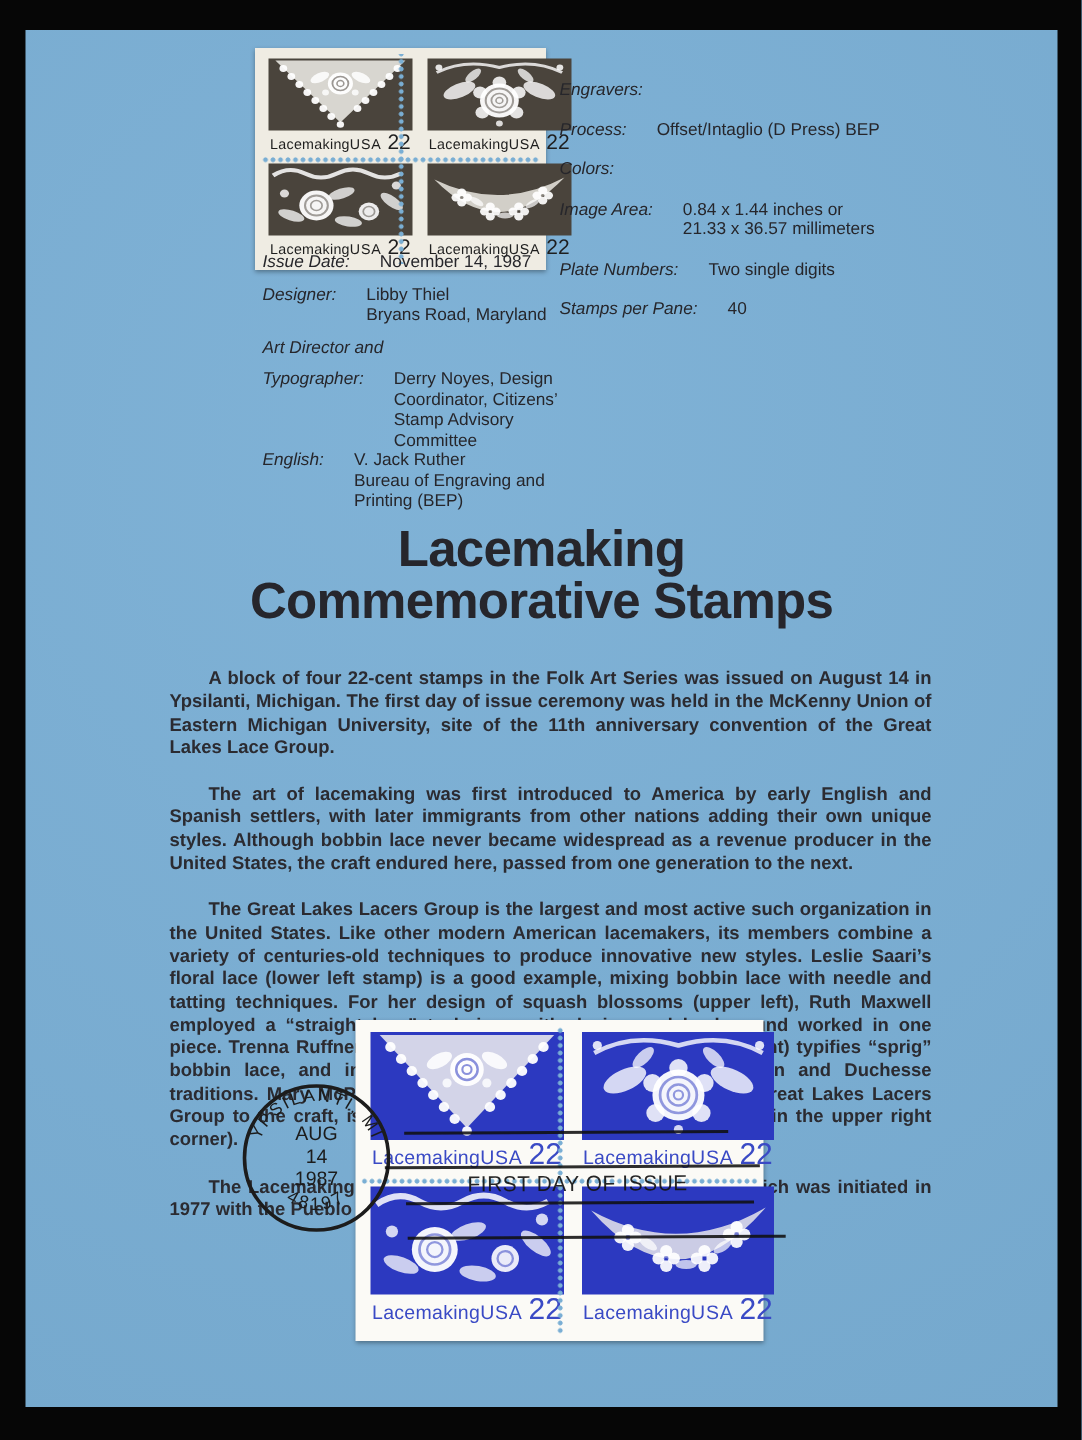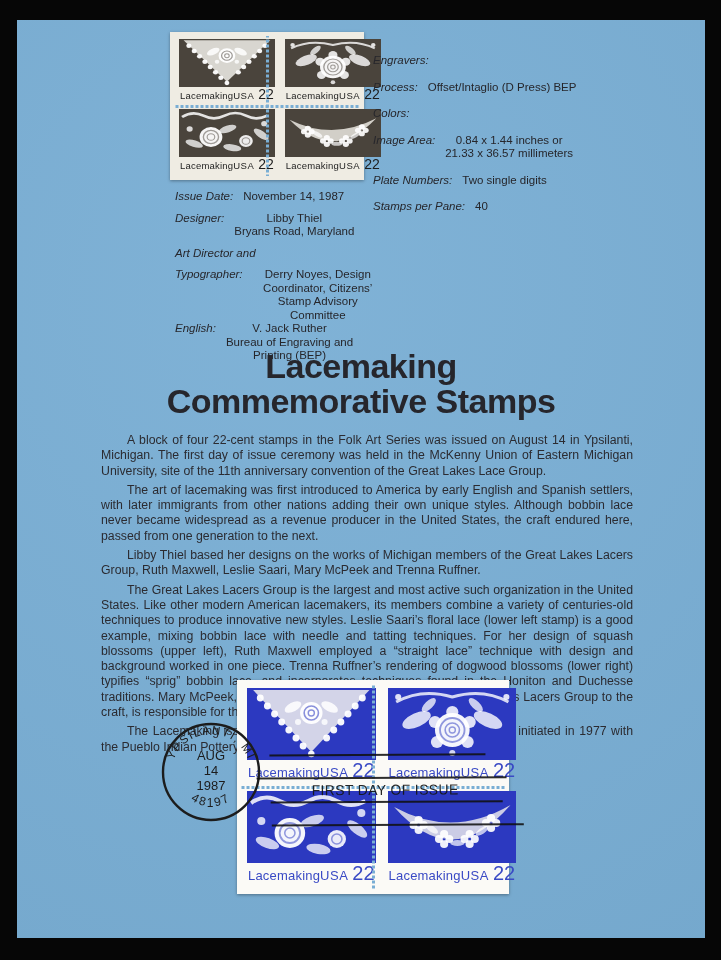--- a/index.html
+++ b/index.html
@@ -44,36 +44,36 @@
   .blue-block .lb-name,.blue-block .lb-usa{font-size:13px;}
   .blue-block .lb-val{font-size:20px;line-height:16px;}
   
   .sep{position:absolute;background-image:radial-gradient(circle,#79aed4 1.5px,rgba(0,0,0,0) 1.7px);
        background-size:5px 5px;background-position:center;}
   .sep-v{left:50%;top:0;bottom:0;width:5px;margin-left:-2.5px;}
   .sep-h{top:50%;left:0;right:0;height:5px;margin-top:-2.5px;}
 
   
   .info-col{position:absolute;font-size:11.5px;line-height:13.5px;color:#26262b;}
-  .info-left{left:158px;top:170px;width:208px;}
+  .info-left{left:158px;top:149px;width:208px;}
   .info-right{left:356px;top:34px;width:256px;}
-  .info-item{display:flex;gap:10px;margin-bottom:8px;text-align:center;}
+  .info-item{display:flex;gap:20px;margin-bottom:8px;}
   .info-right .info-item{margin-bottom:13px;}
   .info-left .info-item:nth-child(4){margin-bottom:0;}
   .ilabel{font-style:italic;white-space:pre;flex:none;}
   .ival{white-space:pre-wrap;}
 
   
   .title{position:absolute;left:0;right:0;top:329px;text-align:center;
     font-weight:700;font-size:34px;line-height:35px;color:#26262c;letter-spacing:-.5px;}
 
   
   .body-text{position:absolute;left:80px;top:409px;width:540px;
     font-size:12.3px;line-height:15.3px;color:#2b2b31;text-align:justify;}
-  .body-text p{margin:4px;text-indent:26px;}
+  .body-text p{margin:16px;text-indent:26px;font-weight:bold;}
 
   
   .postmark{position:absolute;left:140px;top:698px;width:108px;height:108px;z-index:5;}
   .postmark svg{width:100%;height:100%;}
   .pm-ring{fill:none;stroke:#1c1c1c;stroke-width:2.4;}
   .pm-text{fill:#1c1c1c;font-family:"Liberation Sans",sans-serif;}
   .killbars{position:absolute;left:0;top:0;width:688px;height:918px;z-index:6;pointer-events:none;
     transform:rotate(-.3deg);}
   .kbar{position:absolute;height:2.2px;background:#101010;opacity:.88;}
   .kbar1{left:251px;top:734px;width:216px;}
@@ -303,21 +303,20 @@
   </div>
 
   <div class="title">
     <div>Lacemaking</div>
     <div>Commemorative Stamps</div>
   </div>
 
   <div class="body-text">
     <p>A block of four 22-cent stamps in the Folk Art Series was issued on August 14 in Ypsilanti, Michigan. The first day of issue ceremony was held in the McKenny Union of Eastern Michigan University, site of the 11th anniversary convention of the Great Lakes Lace Group.</p>
     <p>The art of lacemaking was first introduced to America by early English and Spanish settlers, with later immigrants from other nations adding their own unique styles. Although bobbin lace never became widespread as a revenue producer in the United States, the craft endured here, passed from one generation to the next.</p>
-    <p>Libby Thiel based her designs on the works of Michigan members of the Great Lakes Lacers Group, Ruth Maxwell, Leslie Saari, Mary McPeek and Trenna Ruffner.</p>
     <p>The Great Lakes Lacers Group is the largest and most active such organization in the United States. Like other modern American lacemakers, its members combine a variety of centuries-old techniques to produce innovative new styles. Leslie Saari’s floral lace (lower left stamp) is a good example, mixing bobbin lace with needle and tatting techniques. For her design of squash blossoms (upper left), Ruth Maxwell employed a “straight lace” technique with design and background worked in one piece. Trenna Ruffner’s rendering of dogwood blossoms (lower right) typifies “sprig” bobbin lace, and incorporates techniques found in the Honiton and Duchesse traditions. Mary McPeek, who introduced many members of the Great Lakes Lacers Group to the craft, is responsible for the floral design (illustrated in the upper right corner).</p>
     <p>The Lacemaking issue is the eighth in the Folk Art Series, which was initiated in 1977 with the Pueblo Indian Pottery issue.</p>
   </div>
 
   <div class="stamp-block blue-block">
     <div class="stamp-grid">
       <div class="stamp-cell">
         <div class="panel">
           <svg>
               <use href="#vig-hanky"></use>

